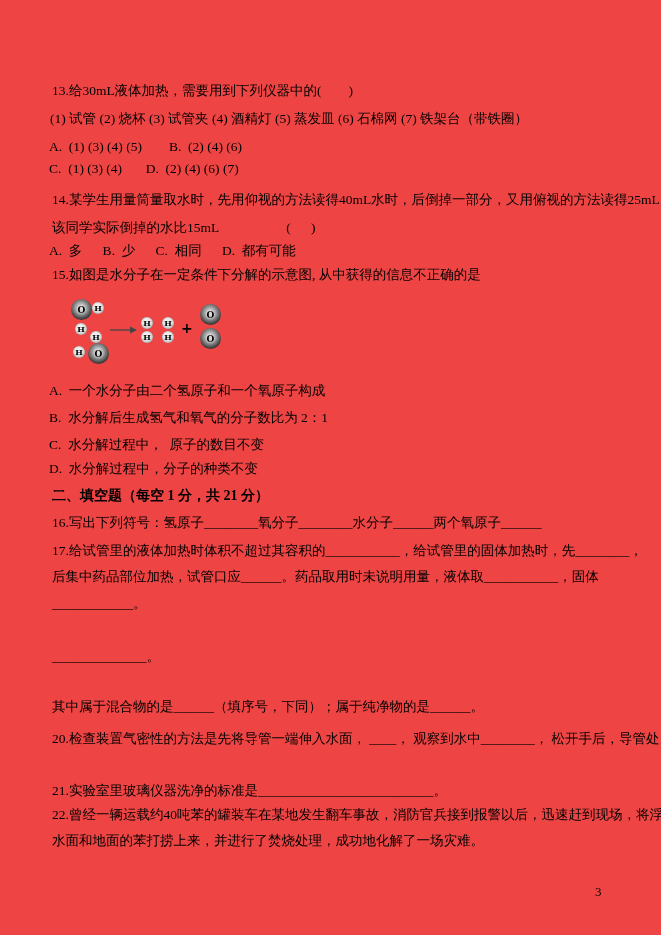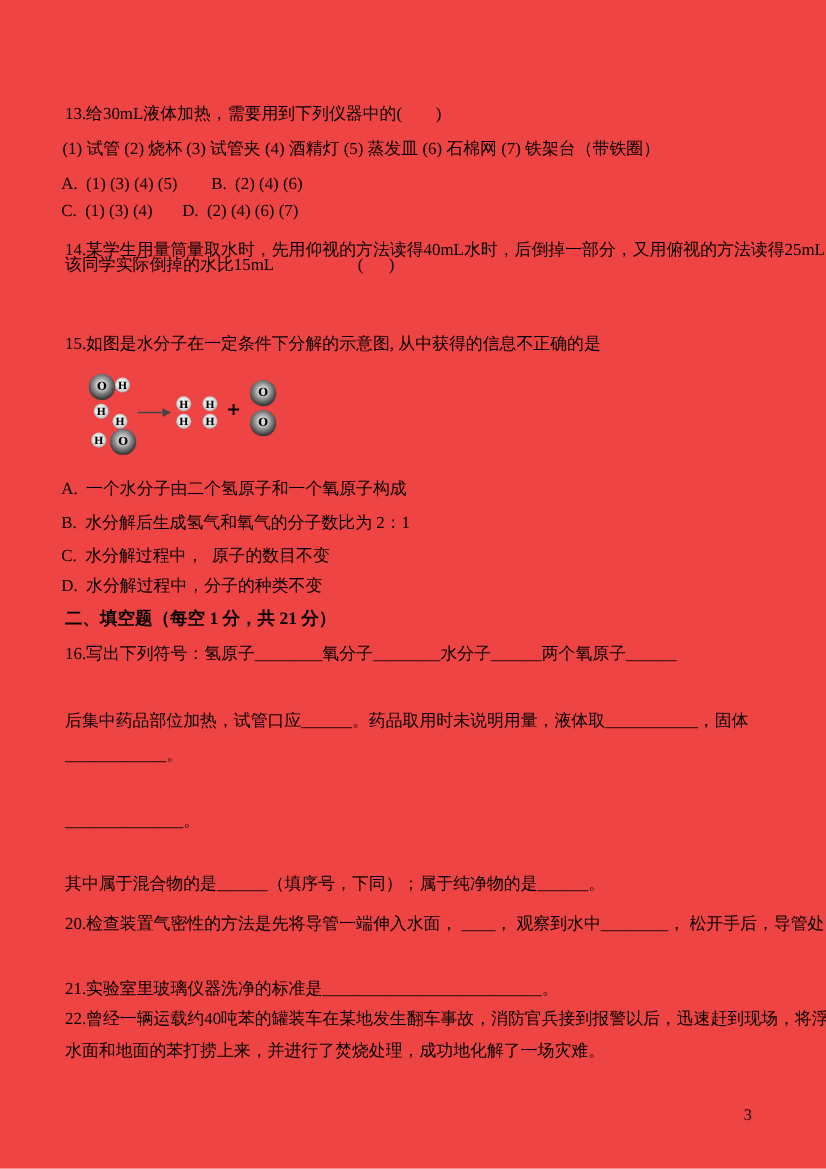--- a/index.html
+++ b/index.html
@@ -66,21 +66,22 @@
 <body>
 
 <div class="page">
 
   <div class="line" style="top:83px">13.给30mL液体加热，需要用到下列仪器中的(        )</div>
   <div class="line" style="top:111px;left:50px">(1) 试管 (2) 烧杯 (3) 试管夹 (4) 酒精灯 (5) 蒸发皿 (6) 石棉网 (7) 铁架台（带铁圈）</div>
   <div class="line opt" style="top:139px">A.  (1) (3) (4) (5)        B.  (2) (4) (6)</div>
   <div class="line opt" style="top:161px">C.  (1) (3) (4)       D.  (2) (4) (6) (7)</div>
 
   <div class="line" style="top:192px">14.某学生用量筒量取水时，先用仰视的方法读得40mL水时，后倒掉一部分，又用俯视的方法读得25mL，</div>
-  <div class="line" style="top:204px">该同学实际倒掉的水比15mL                    (      )</div>
+  <div class="line" style="top:220px">该同学实际倒掉的水比15mL                    (      )</div>
+  <div class="line opt" style="top:243px">A.  多      B.  少      C.  相同      D.  都有可能</div>
 
   <div class="line" style="top:267px">15.如图是水分子在一定条件下分解的示意图, 从中获得的信息不正确的是</div>
 
   <div class="diagram">
 
     <span class="atom o" style="left:16px;top:6px">O</span>
     <span class="atom h" style="left:37px;top:9px">H</span>
     <span class="atom h" style="left:20px;top:30px">H</span>
 
     <span class="atom h" style="left:35px;top:38px">H</span>
@@ -106,20 +107,21 @@
 
   <div class="line opt" style="top:383px">A.  一个水分子由二个氢原子和一个氧原子构成</div>
   <div class="line opt" style="top:410px">B.  水分解后生成氢气和氧气的分子数比为 2：1</div>
   <div class="line opt" style="top:437px">C.  水分解过程中，  原子的数目不变</div>
   <div class="line opt" style="top:461px">D.  水分解过程中，分子的种类不变</div>
 
   <div class="line bold" style="top:488px">二、填空题（每空 1 分，共 21 分）</div>
 
   <div class="line" style="top:515px">16.写出下列符号：氢原子________氧分子________水分子______两个氧原子______</div>
 
+  <div class="line" style="top:543px">17.给试管里的液体加热时体积不超过其容积的___________，给试管里的固体加热时，先________，</div>
   <div class="line" style="top:569px">后集中药品部位加热，试管口应______。药品取用时未说明用量，液体取___________，固体</div>
   <div class="line" style="top:596px">____________。</div>
 
   <div class="line" style="top:649px">______________。</div>
 
   <div class="line" style="top:699px">其中属于混合物的是______（填序号，下同）；属于纯净物的是______。</div>
 
   <div class="line" style="top:731px">20.检查装置气密性的方法是先将导管一端伸入水面， ____， 观察到水中________， 松开手后，导管处</div>
 
   <div class="line" style="top:783px">21.实验室里玻璃仪器洗净的标准是__________________________。</div>

